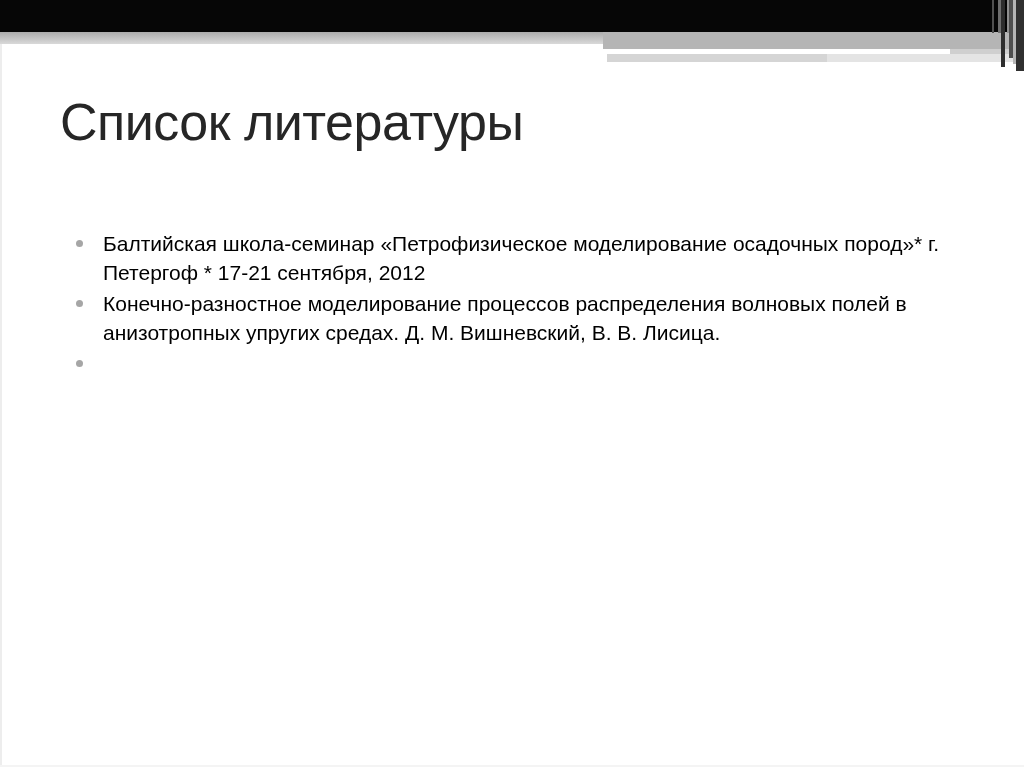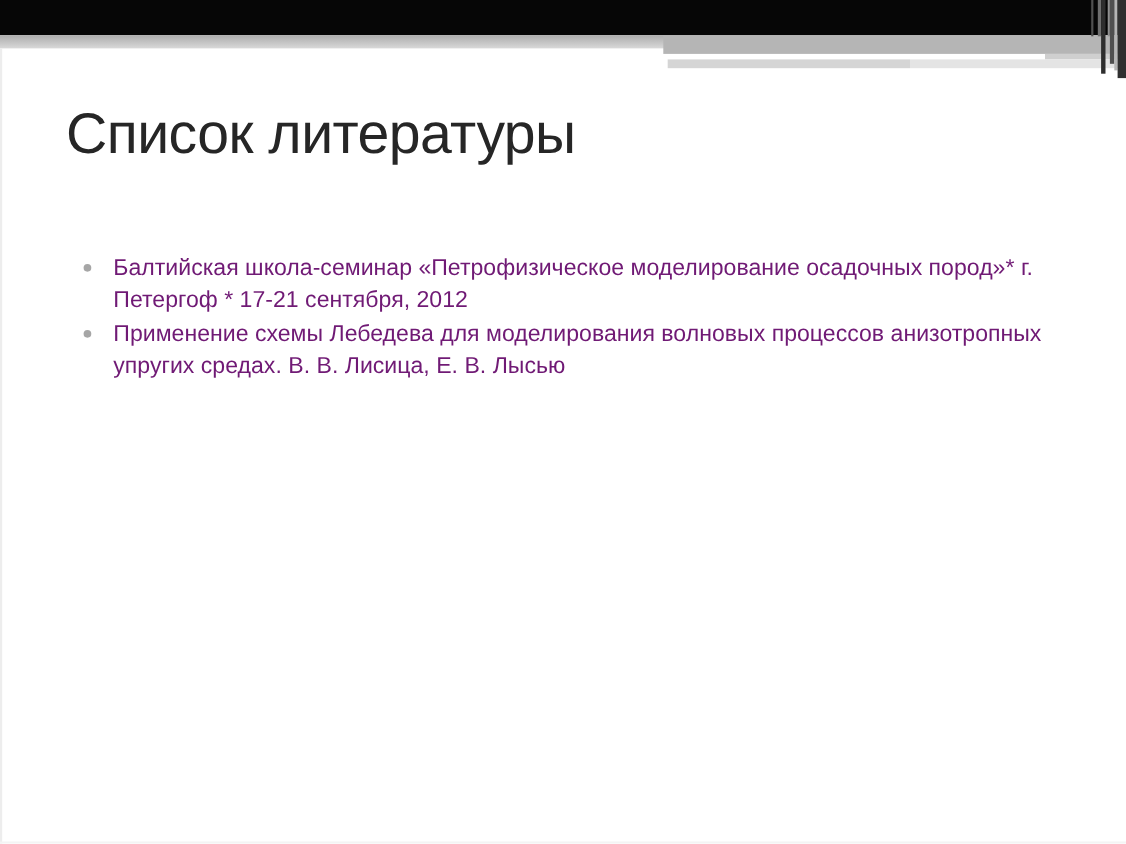--- a/index.html
+++ b/index.html
@@ -75,21 +75,21 @@
     width: 880px;
     margin: 0; padding: 0;
     list-style: none;
   }
   .ref-list li {
     position: relative;
     padding-left: 28px;
     margin: 0 0 2px 0;
     font-size: 21px;
     line-height: 29px;
-    color: #701a75;
+    color: #000000;
   }
   .dot {
     position: absolute; left: 1px; top: 11px;
     width: 7px; height: 7px;
     border-radius: 50%;
     background: #a6a6a6;
   }
 </style>
 </head>
 <body>
@@ -117,17 +117,20 @@
 
   <div class="title">Список литературы</div>
 
   <ul class="ref-list">
     <li>
       <span class="dot"></span>
       <span>Балтийская школа-семинар «Петрофизическое моделирование осадочных пород»* г. Петергоф * 17-21 сентября, 2012</span>
     </li>
     <li>
       <span class="dot"></span>
-      <span>Применение схемы Лебедева для моделирования волновых процессов анизотропных упругих средах. В. В. Лисица, Е. В. Лысью</span>
+      <span>Конечно-разностное моделирование процессов распределения волновых полей в анизотропных упругих средах. Д. М. Вишневский, В. В. Лисица.</span>
+    </li>
+    <li>
+      <span class="dot"></span>
     </li>
   </ul>
 
 </div>
 
 </body></html>

